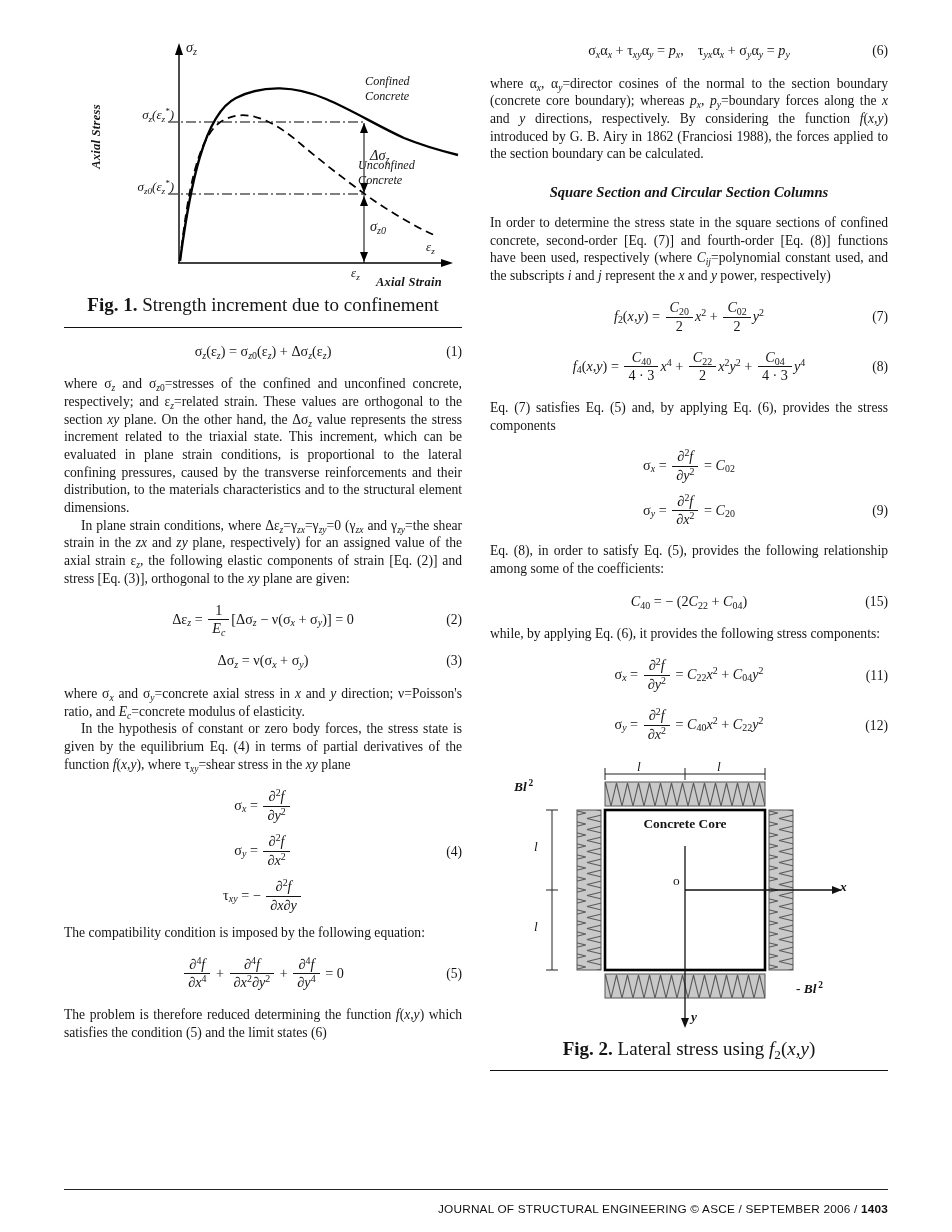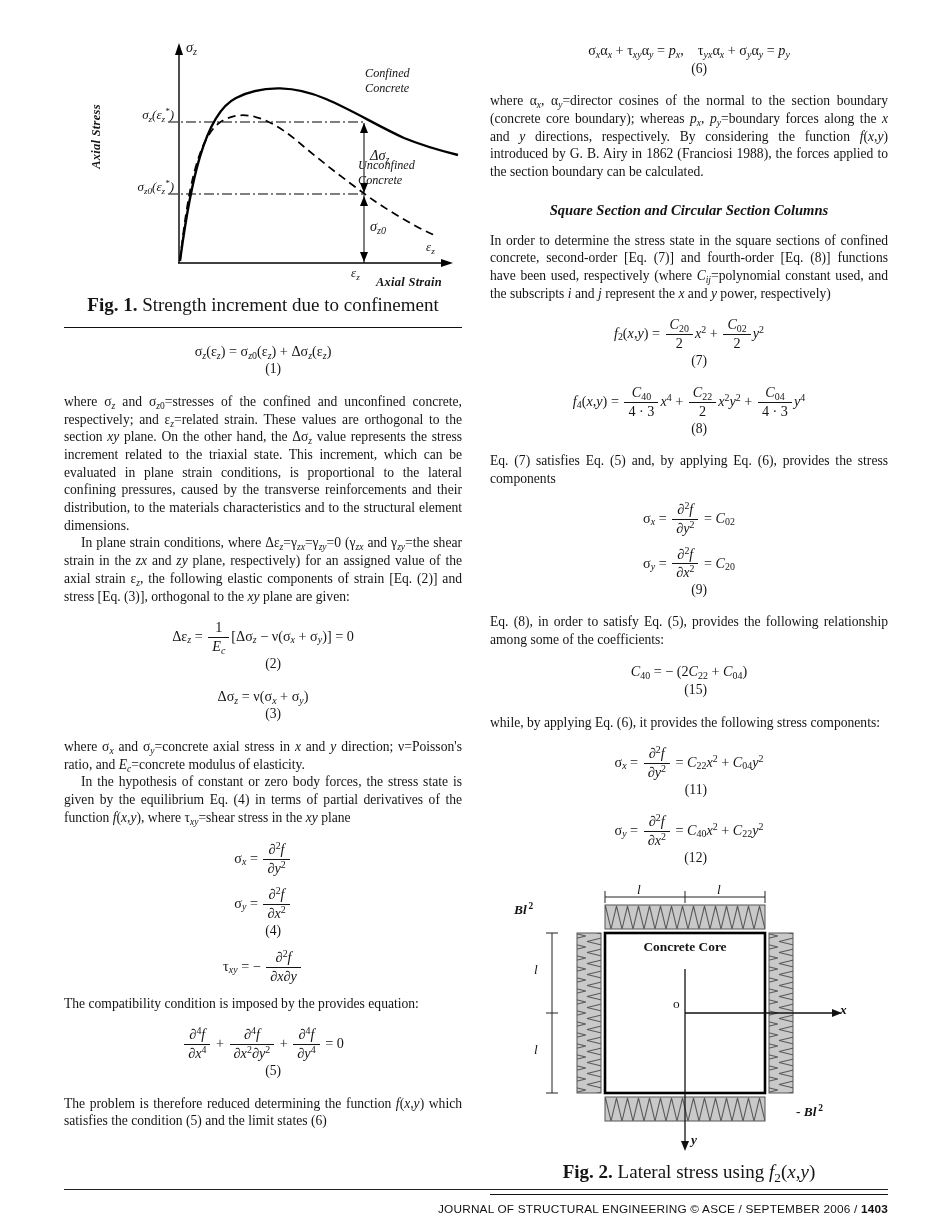--- a/index.html
+++ b/index.html
@@ -9,21 +9,21 @@
     font-family:"Liberation Serif","DejaVu Serif",serif;
     color:#141414;
   }
   .page { position:relative; width:952px; height:1232px; padding:36px 64px 0; overflow:hidden; background:#fff; }
   .columns { display:flex; gap:28px; }
   .col { width:398px; font-size:13.6px; line-height:1.3; text-align:justify; }
   .col p { margin:0; }
   p.indent { text-indent:17px; }
 
   
-  .eqrow { display:flex; align-items:center; margin:15px 0;flex-direction:column; }
+  .eqrow { display:flex; align-items:center; margin:15px 0; }
   .eqrow.grp { margin:10px 0; }
   .eqspacer { width:36px; flex:none; }
   .eqbody { flex:1; text-align:center; font-size:14.2px; line-height:1.25; }
   .eqnum { width:36px; flex:none; text-align:right; font-size:13.6px; }
   sub { font-size:70%; vertical-align:-0.28em; line-height:0; }
   sup { font-size:70%; vertical-align:0.5em; line-height:0; }
   .frac { display:inline-flex; flex-direction:column; vertical-align:middle; text-align:center; margin:0 2px; }
   .frac .fn { display:block; padding:0 4px 1px; border-bottom:1px solid #141414; line-height:1.12; }
   .frac .fd { display:block; padding:1px 4px 0; line-height:1.12; }
 
@@ -92,21 +92,21 @@
           </svg>
           <span class="f1lab axistitle" style="left:24px;top:188px;transform:rotate(-90deg);transform-origin:0 0;width:175px;text-align:center;">Axial Stress</span>
           <span class="f1lab big" style="left:122px;top:2px;">σ<sub><i>z</i></sub></span>
           <span class="f1lab" style="left:40px;top:71px;width:70px;text-align:right;">σ<sub><i>z</i></sub>(ε<sub><i>z</i></sub><sup>*</sup>)</span>
           <span class="f1lab" style="left:28px;top:143px;width:82px;text-align:right;">σ<sub><i>z</i>0</sub>(ε<sub><i>z</i></sub><sup>*</sup>)</span>
           <span class="f1lab big" style="left:306px;top:110px;">Δσ<sub><i>z</i></sub></span>
           <span class="f1lab big" style="left:306px;top:181px;">σ<sub><i>z</i>0</sub></span>
           <span class="f1lab" style="left:287px;top:229px;">ε<sub><i>z</i></sub></span>
           <span class="f1lab" style="left:362px;top:203px;">ε<sub><i>z</i></sub></span>
           <span class="f1lab axistitle" style="left:312px;top:238px;">Axial Strain</span>
-          <span class="f1lab sm" style="left:301px;top:30px;">Confined<br>Concrete</span>
+          <span class="f1lab sm" style="left:301px;top:38px;">Confined<br>Concrete</span>
           <span class="f1lab sm" style="left:294px;top:122px;">Unconfined<br>Concrete</span>
         </div>
         <div class="figcap">
           <b>Fig. 1.</b>
           <span>Strength increment due to confinement</span>
         </div>
         <div class="figrule"></div>
       </div>
 
       <div class="eqrow">
@@ -154,21 +154,21 @@
       </div>
       <div class="eqrow grp" style="">
         <span class="eqspacer"></span>
         <span class="eqbody">τ<sub><i>xy</i></sub> = − <span class="frac">
               <span class="fn">∂<sup>2</sup><i>f</i></span>
               <span class="fd">∂<i>x</i>∂<i>y</i></span>
             </span></span>
         <span class="eqnum"></span>
       </div>
 
-      <p>The compatibility condition is imposed by the provides equation:</p>
+      <p>The compatibility condition is imposed by the following equation:</p>
 
       <div class="eqrow">
         <span class="eqspacer"></span>
         <span class="eqbody"><span class="frac">
               <span class="fn">∂<sup>4</sup><i>f</i></span>
               <span class="fd">∂<i>x</i><sup>4</sup></span>
             </span> + <span class="frac">
               <span class="fn">∂<sup>4</sup><i>f</i></span>
               <span class="fd">∂<i>x</i><sup>2</sup>∂<i>y</i><sup>2</sup></span>
             </span> + <span class="frac">

